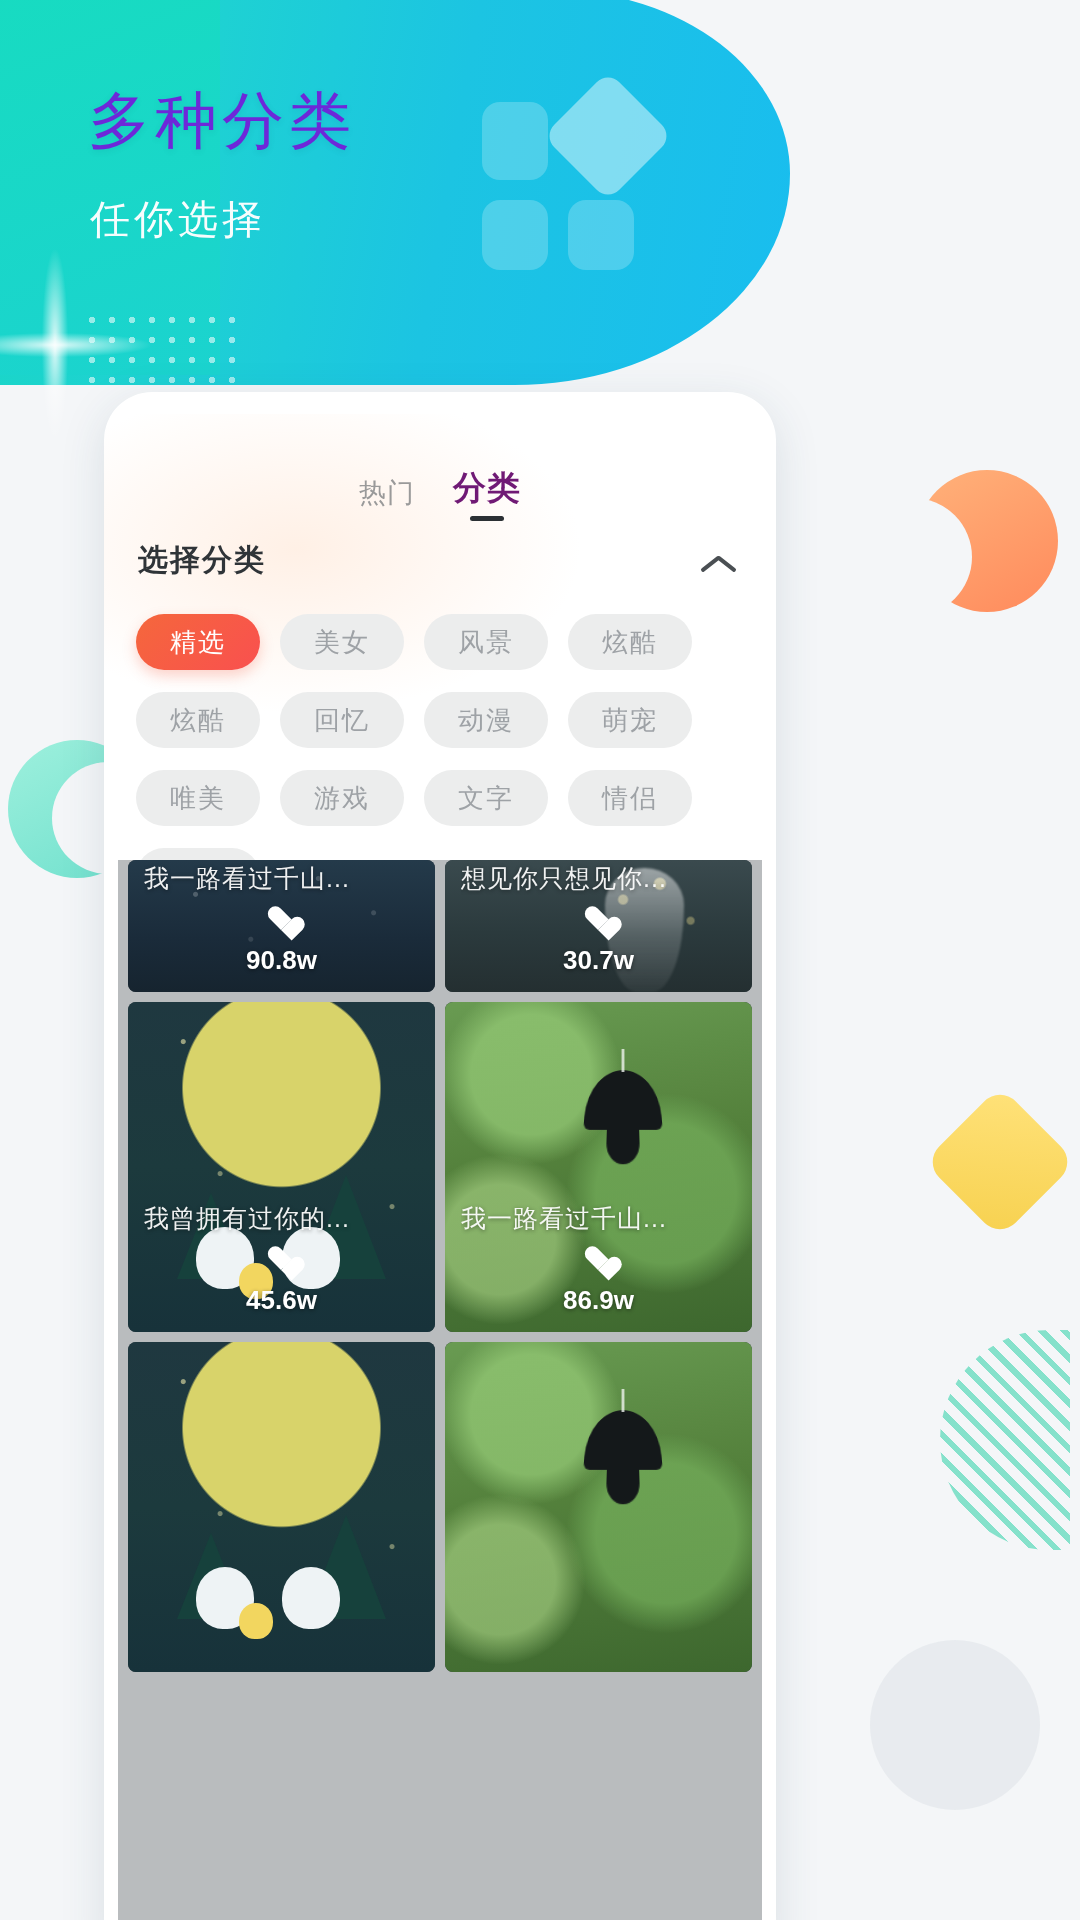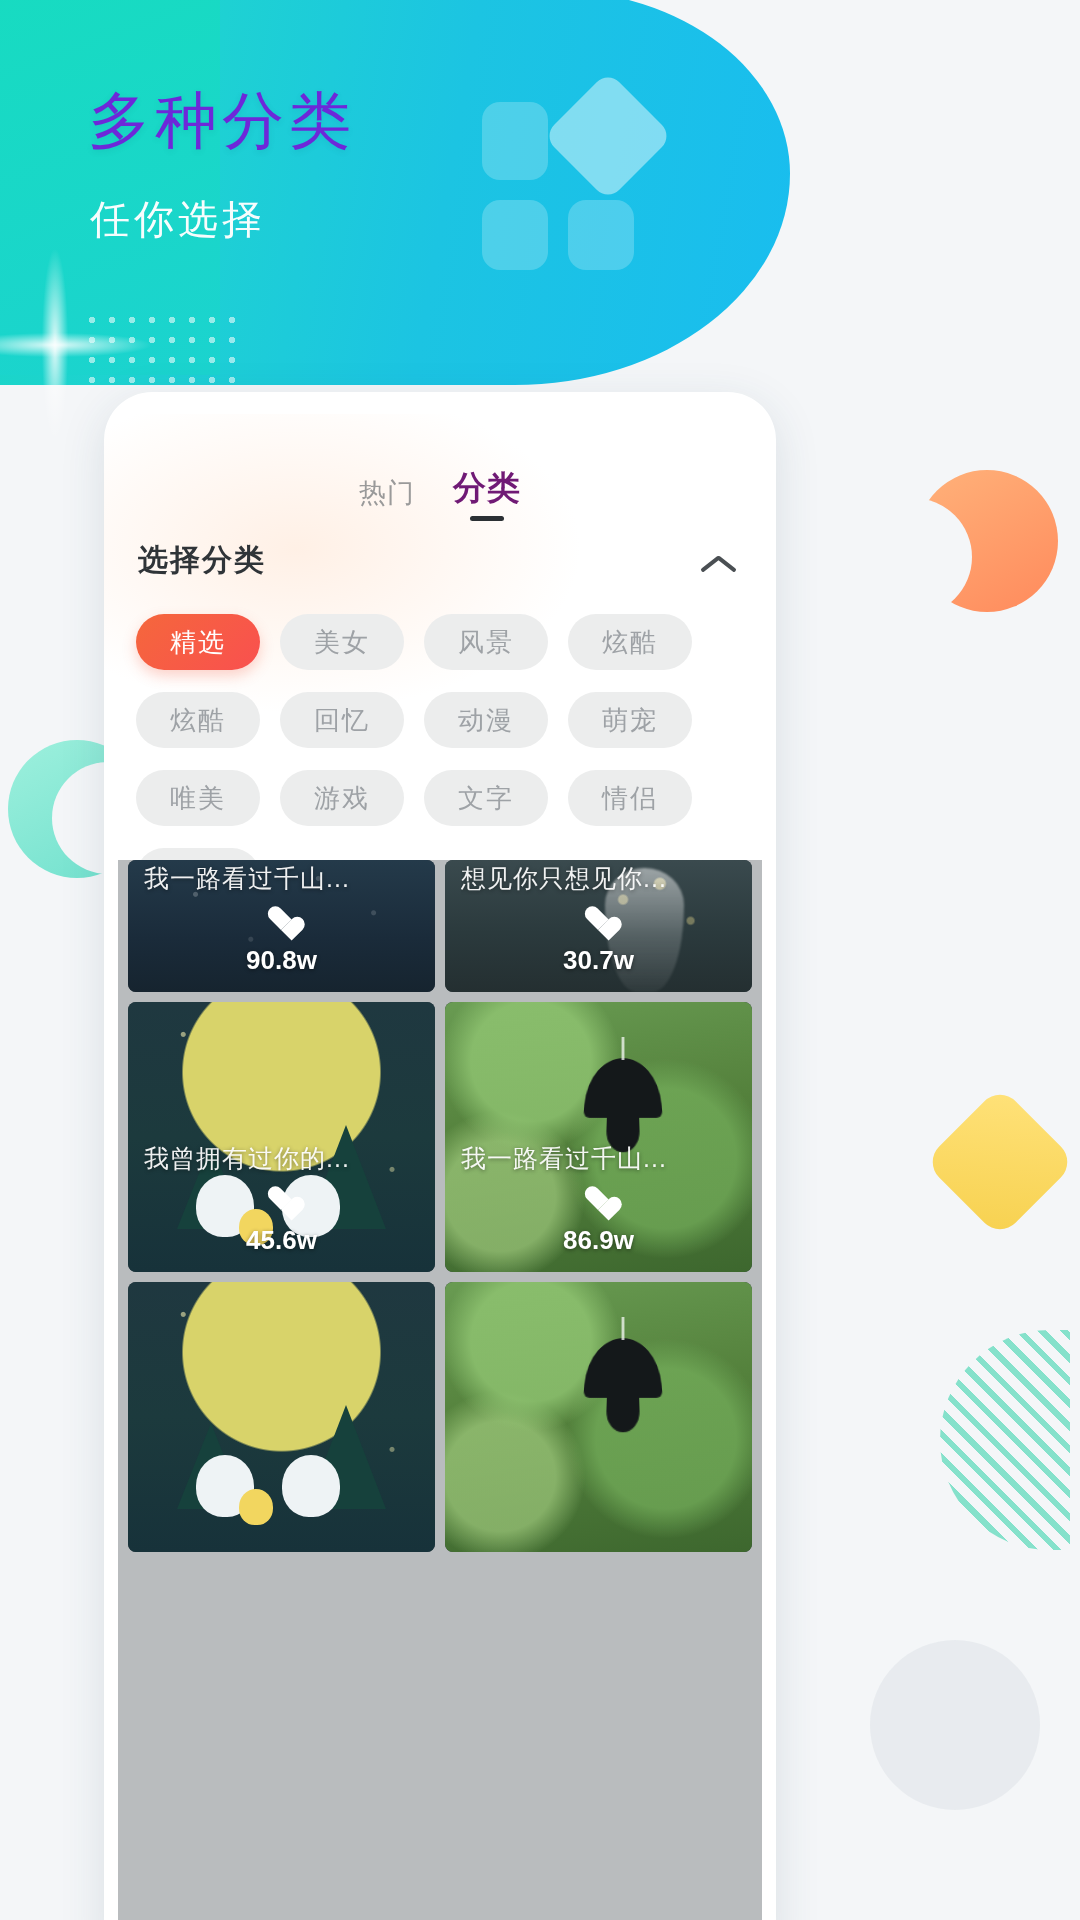--- a/index.html
+++ b/index.html
@@ -181,21 +181,21 @@
   .grid-wrap {
     position:absolute; left: 14px; right: 14px; top: 468px; bottom: 0;
     background: #b9bcbe;
     padding: 0 10px;
     overflow:hidden;
   }
   .grid {
     display:grid; grid-template-columns: 1fr 1fr; gap: 10px;
   }
   .cell {
-    position:relative; border-radius: 8px; overflow:hidden; height: 270px;
+    position:relative; border-radius: 8px; overflow:hidden; height: 330px;
     background:#2e3a42;
   }
   .cell.short { height: 132px; }
   .cell-meta { position:absolute; left: 0; right:0; bottom: 0; padding: 12px 16px 16px; }
   .cell-title {
     color: rgba(255,255,255,.93); font-size: 25px; letter-spacing:1px;
     white-space: nowrap; overflow:hidden; text-overflow: ellipsis;
     text-shadow: 0 1px 4px rgba(0,0,0,.45);
   }
   .cell-likes { display:flex; align-items:center; gap: 12px; margin-top: 10px; flex-direction: column; }

